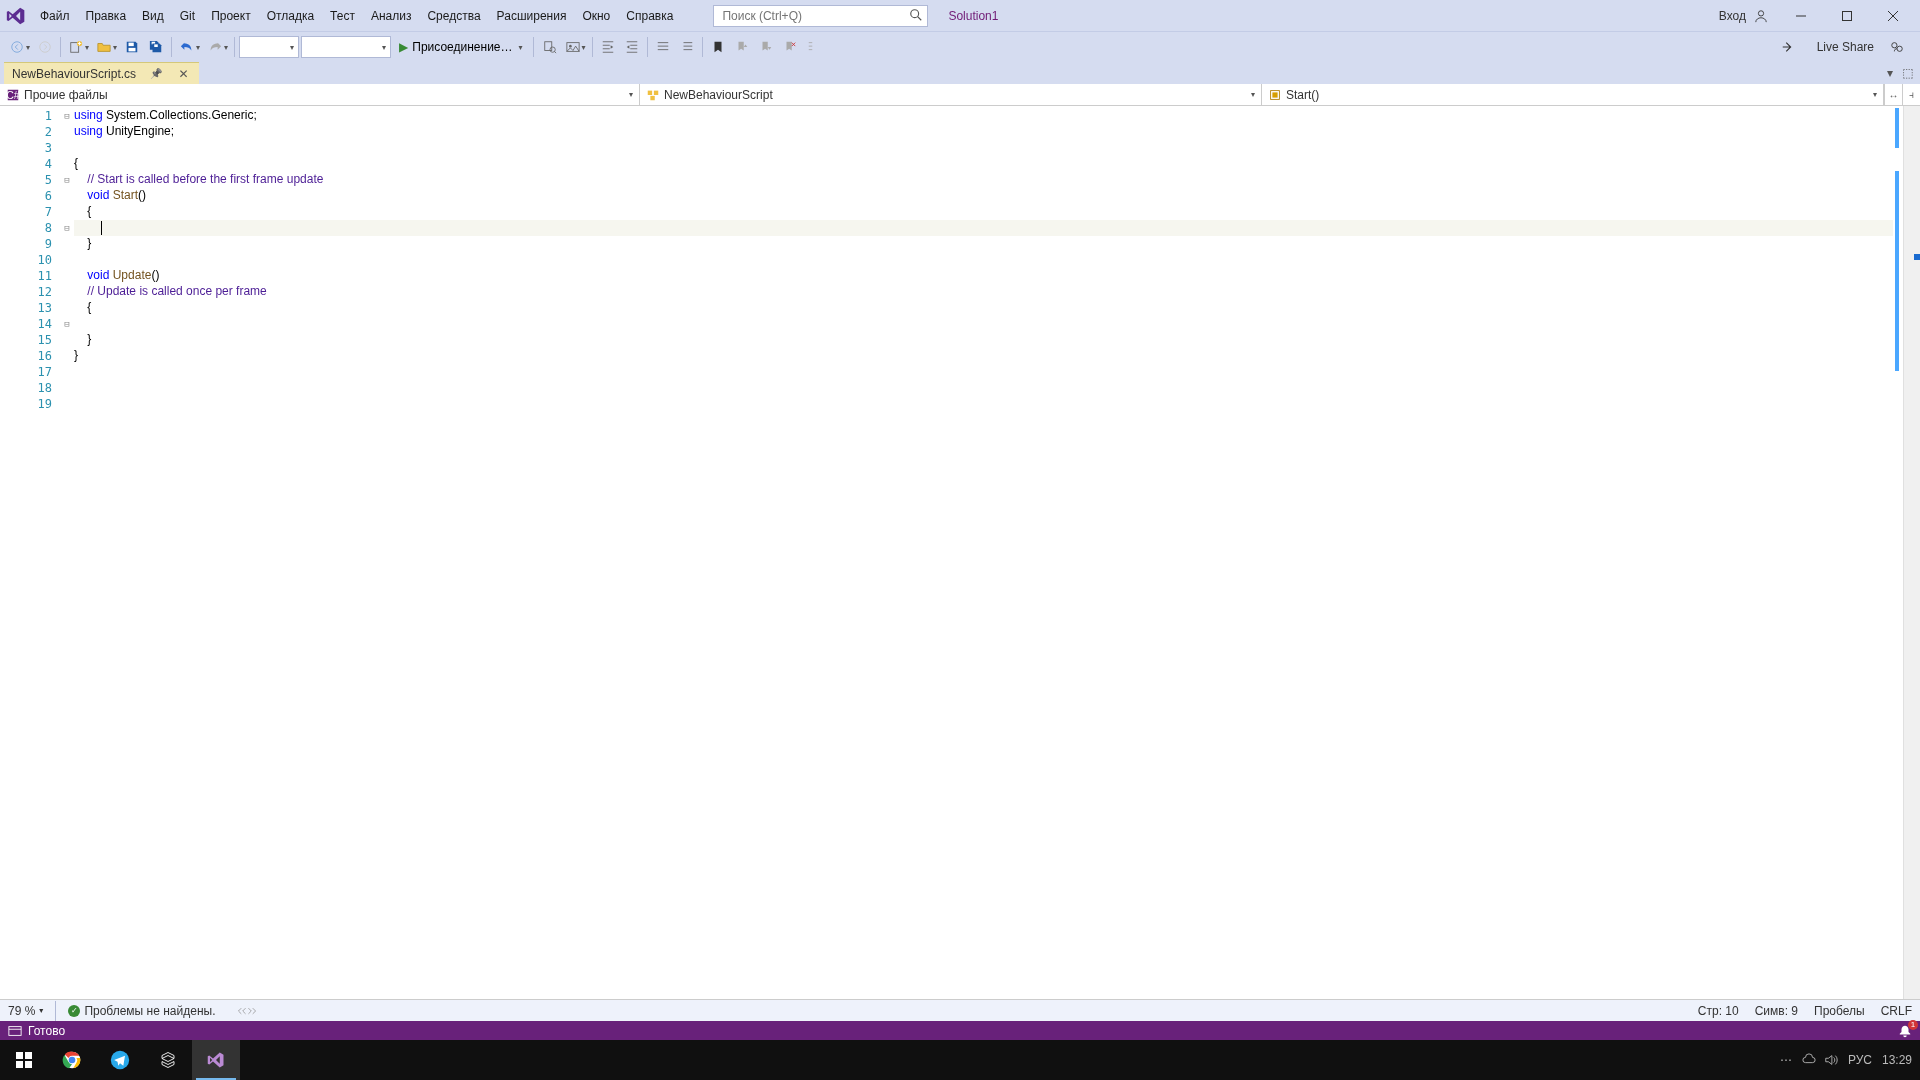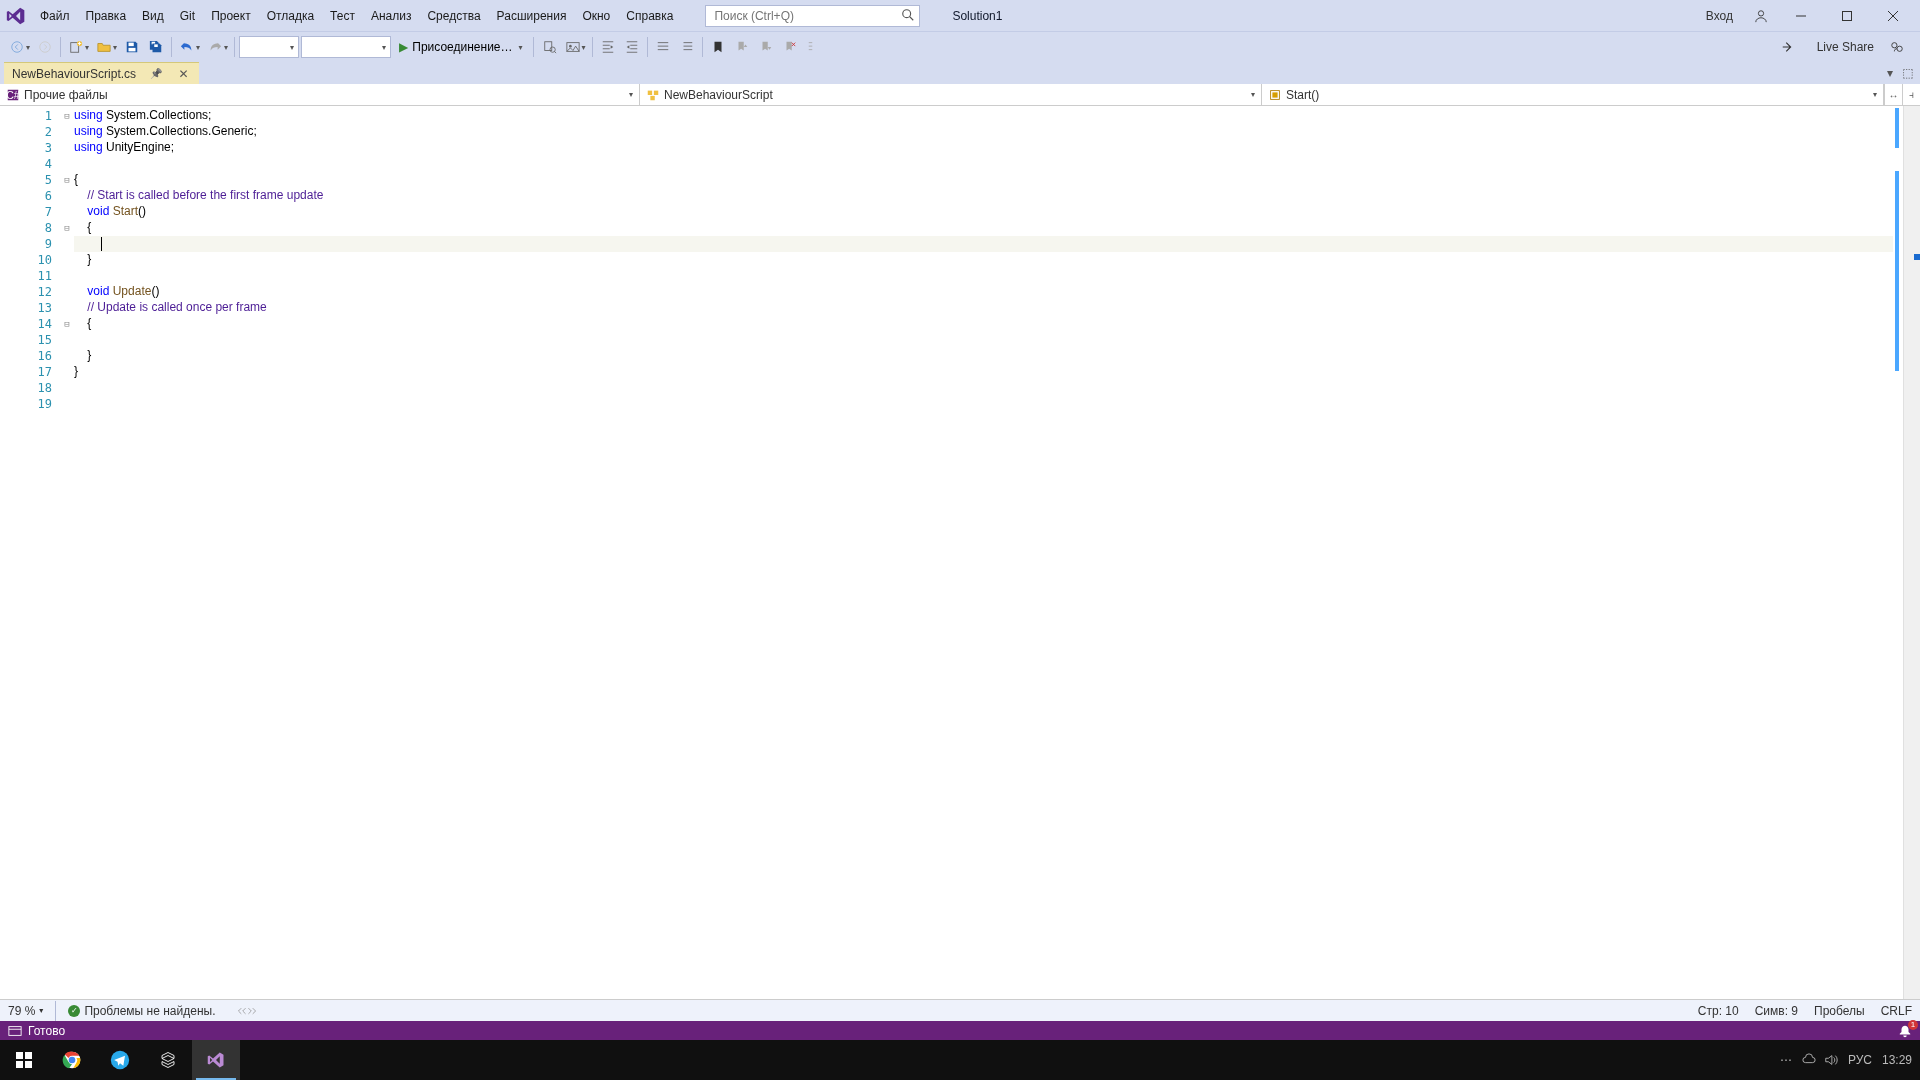--- a/index.html
+++ b/index.html
@@ -2,27 +2,27 @@
 <html><head>
 <meta charset="utf-8">
 <style>
 *{margin:0;padding:0;box-sizing:border-box;font-family:"Segoe UI",Tahoma,sans-serif;font-size:12px;user-select:none}
 body{width:1920px;height:1080px;background:#eef2fb;display:flex;flex-direction:column;overflow:hidden}
 .menubar{height:32px;background:#d5dcf0;display:flex;align-items:center;padding:0 6px;border-bottom:1px solid #c3cce6}
 .logo{width:20px;height:20px;margin-right:6px;display:flex;align-items:center;justify-content:center}
 .logo svg{width:20px;height:20px}
 .menu-items{display:flex;align-items:center;height:100%}
 .menu-item{padding:0 8px;height:100%;display:flex;align-items:center;color:#1a1a1a;cursor:default}
-.search-wrap{margin-left:24px;display:flex;align-items:center;background:#fff;border:1px solid #b0b9d6;height:22px;width:215px;position:relative}
+.search-wrap{margin-left:32px;display:flex;align-items:center;background:#fff;border:1px solid #b0b9d6;height:22px;width:215px;position:relative}
 .search-wrap input{border:none;outline:none;width:100%;padding:0 24px 0 8px;font-size:12px;color:#888}
 .search-icon-right{position:absolute;right:4px;top:2px;color:#555}
 .search-icon-right svg{width:14px;height:14px}
-.solution-name{margin-left:32px;color:#0f172a}
+.solution-name{margin-left:20px;color:#701a75}
 .menubar-right{margin-left:auto;display:flex;align-items:center;gap:4px}
-.login-btn{padding:0 8px;display:flex;align-items:center;gap:21px;color:#333}
+.login-btn{padding:0 8px;display:flex;align-items:center;gap:8px;color:#333}
 .win-btn{width:42px;height:28px;display:flex;align-items:center;justify-content:center;color:#333}
 .toolbar{height:30px;background:#d5dcf0;display:flex;align-items:center;padding:0 6px;gap:2px}
 .tb-btn{padding:3px 4px;display:flex;align-items:center;justify-content:center;color:#444;min-width:22px;height:24px}
 .tb-btn.with-arrow{padding-right:2px}
 .tb-arrow{font-size:8px;margin-left:2px;color:#555}
 .tb-sep{width:1px;height:20px;background:#b0b9d6;margin:0 2px}
 .tb-combo{min-width:60px;height:22px;background:#fff;border:1px solid #b0b9d6;display:flex;align-items:center;padding:0 4px;justify-content:flex-end}
 .tb-combo.wide{min-width:90px}
 .tb-run{display:flex;align-items:center;height:24px;padding:0 6px;gap:4px}
 .tb-run .play{color:#388a34}
@@ -384,21 +384,20 @@
       <div class="fold-mark"></div>
       <div class="fold-mark"></div>
       <div class="fold-mark">⊟</div>
       <div class="fold-mark"></div>
       <div class="fold-mark"></div>
       <div class="fold-mark"></div>
       <div class="fold-mark"></div>
       <div class="fold-mark"></div>
     </div>
   <div class="code" id="code">
-      <div class="code-line"><span class="kw">using</span> System.Collections;</div>
       <div class="code-line"><span class="kw">using</span> System.Collections.Generic;</div>
       <div class="code-line"><span class="kw">using</span> UnityEngine;</div>
       <div class="code-line"></div>
       <div class="code-line">{</div>
       <div class="code-line">    <span class="comment">// Start is called before the first frame update</span></div>
       <div class="code-line">    <span class="kw">void</span> <span class="method">Start</span>()</div>
       <div class="code-line">    {</div>
       <div class="code-line hl">        <span class="caret"></span></div>
       <div class="code-line">    }</div>
       <div class="code-line"></div>

